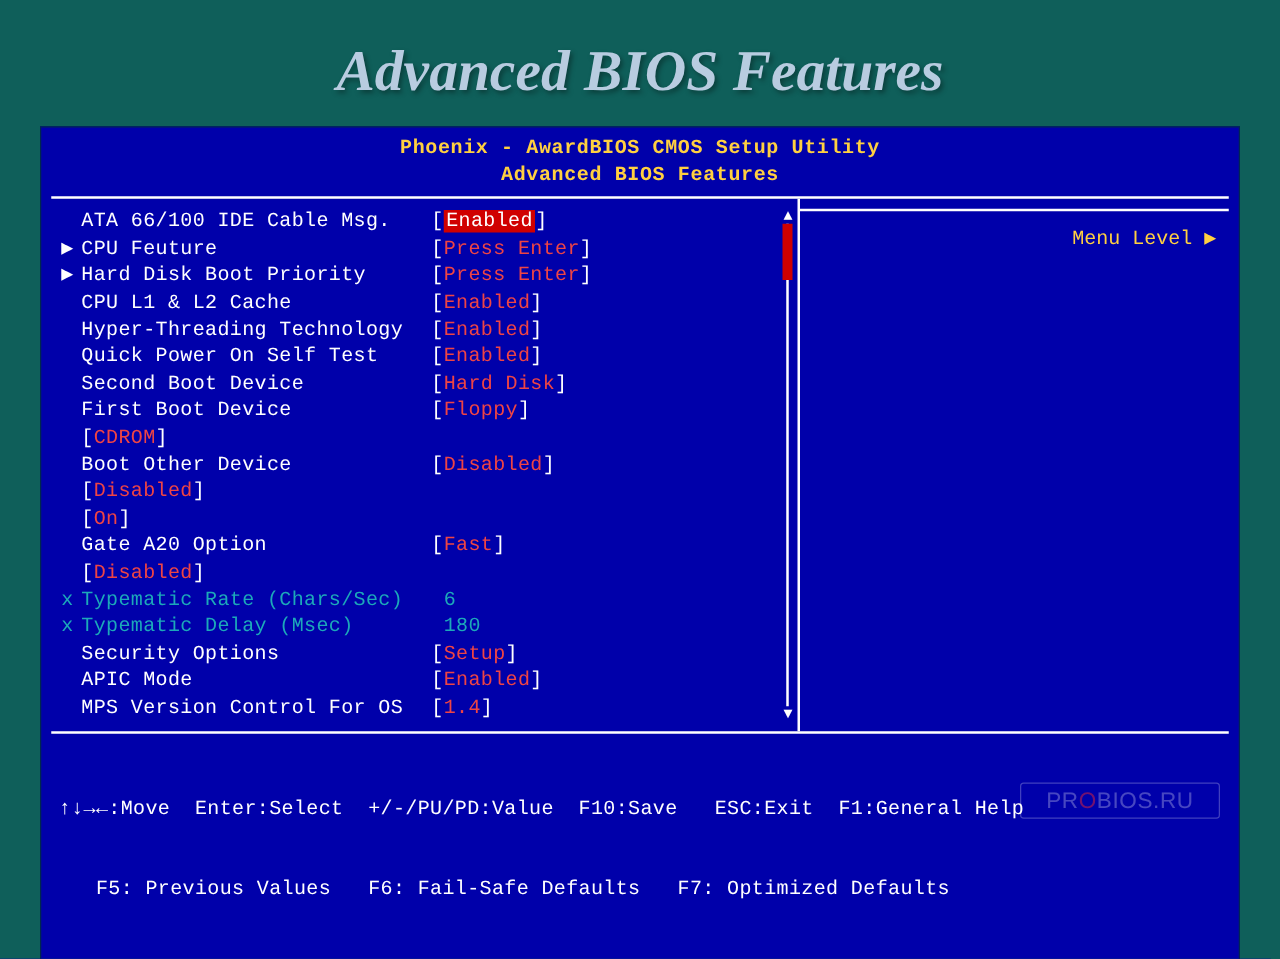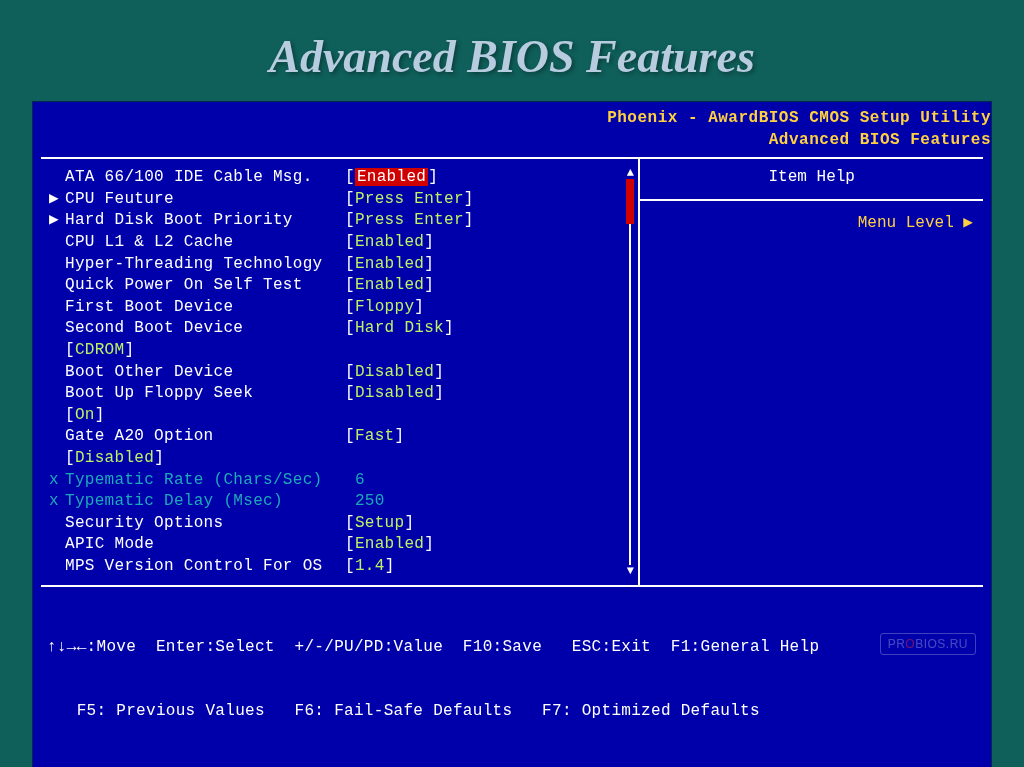--- a/index.html
+++ b/index.html
@@ -21,21 +21,21 @@
   .bios-window{
     margin:0 32px 0 32px;
     background:#0000aa;
     color:#fff;
     font-family:"Lucida Console","Courier New",monospace;
     font-size:16px;
     line-height:1.35;
     border:1px solid #002850;
   }
   .bios-header{
-    text-align:right;
+    text-align:center;
     color:#ffd040;
     padding:6px 0 6px 0;
     font-weight:bold;
     letter-spacing:0.5px;
   }
   .panels{
     display:flex;
     border-top:2px solid #fff;
     border-bottom:2px solid #fff;
     margin:0 8px;
@@ -46,21 +46,21 @@
     padding:8px 2px 8px 2px;
     position:relative;
   }
   .panel-right{
     flex:1;
     padding:8px 10px;
   }
   .row{display:flex;white-space:pre;letter-spacing:0.3px;}
   .col-marker{display:inline-block;width:22px;text-align:center;color:#fff;}
   .col-label{display:inline-block;width:280px;color:#fff;}
-  .col-val{color:#bef264;}
+  .col-val{color:#ef4444;}
   .bracket{color:#fff;}
   .selected{background:#d00000;color:#fff;padding:0 2px;}
   .row.disabled .col-marker,
   .row.disabled .col-label{color:#1ca9b9;}
   .row.disabled .col-val{color:#1ca9b9;}
   .help-title{color:#fff;text-align:center;padding-bottom:10px;}
   .help-sep{border-top:2px solid #fff;margin:0 -10px 12px -10px;}
   .help-menu{color:#ffd040;text-align:right;}
   .scroll-col{
     position:absolute;
@@ -77,23 +77,23 @@
     padding:6px 10px 10px 14px;
     white-space:pre;
     letter-spacing:0.3px;
   }
   .watermark{
     position:absolute;
     right:48px;
     bottom:112px;
     color:rgba(255,255,255,0.28);
     font-family:Arial,sans-serif;
-    font-size:12px;
+    font-size:18px;
     border:1px solid rgba(255,255,255,0.25);
-    padding:3px 7px;
+    padding:3px 20px;
     border-radius:3px;
     pointer-events:none;
     letter-spacing:0.5px;
     margin-top:36px;
   }
   .watermark b{color:rgba(255,40,40,0.45);font-weight:normal;}
 </style>
 </head>
 <body>
 
@@ -115,37 +115,36 @@
           <div class="scroll-thumb"></div>
         </div>
         <span class="scroll-arrow">▼</span>
       </div>
     <div class="row"><span class="col-marker"> </span><span class="col-label">ATA 66/100 IDE Cable Msg.</span><span><span class="bracket">[</span><span class="selected">Enabled</span><span class="bracket">]</span></span></div>
         <div class="row"><span class="col-marker">▶</span><span class="col-label">CPU Feuture</span><span><span class="bracket">[</span><span class="col-val">Press Enter</span><span class="bracket">]</span></span></div>
         <div class="row"><span class="col-marker">▶</span><span class="col-label">Hard Disk Boot Priority</span><span><span class="bracket">[</span><span class="col-val">Press Enter</span><span class="bracket">]</span></span></div>
         <div class="row"><span class="col-marker"> </span><span class="col-label">CPU L1 &amp; L2 Cache</span><span><span class="bracket">[</span><span class="col-val">Enabled</span><span class="bracket">]</span></span></div>
         <div class="row"><span class="col-marker"> </span><span class="col-label">Hyper-Threading Technology</span><span><span class="bracket">[</span><span class="col-val">Enabled</span><span class="bracket">]</span></span></div>
         <div class="row"><span class="col-marker"> </span><span class="col-label">Quick Power On Self Test</span><span><span class="bracket">[</span><span class="col-val">Enabled</span><span class="bracket">]</span></span></div>
+        <div class="row"><span class="col-marker"> </span><span class="col-label">Second Boot Device</span><span><span class="bracket">[</span><span class="col-val">Hard Disk</span><span class="bracket">]</span></span></div>
         <div class="row"><span class="col-marker"> </span><span class="col-label">First Boot Device</span><span><span class="bracket">[</span><span class="col-val">Floppy</span><span class="bracket">]</span></span></div>
-        <div class="row"><span class="col-marker"> </span><span class="col-label">Second Boot Device</span><span><span class="bracket">[</span><span class="col-val">Hard Disk</span><span class="bracket">]</span></span></div>
         <div class="row"><span class="col-marker"> </span><span><span class="bracket">[</span><span class="col-val">CDROM</span><span class="bracket">]</span></span></div>
         <div class="row"><span class="col-marker"> </span><span class="col-label">Boot Other Device</span><span><span class="bracket">[</span><span class="col-val">Disabled</span><span class="bracket">]</span></span></div>
-        <div class="row"><span class="col-marker"> </span><span class="col-label">Boot Up Floppy Seek</span><span><span class="bracket">[</span><span class="col-val">Disabled</span><span class="bracket">]</span></span></div>
+        <div class="row"><span class="col-marker"> </span><span><span class="bracket">[</span><span class="col-val">Disabled</span><span class="bracket">]</span></span></div>
         <div class="row"><span class="col-marker"> </span><span><span class="bracket">[</span><span class="col-val">On</span><span class="bracket">]</span></span></div>
         <div class="row"><span class="col-marker"> </span><span class="col-label">Gate A20 Option</span><span><span class="bracket">[</span><span class="col-val">Fast</span><span class="bracket">]</span></span></div>
         <div class="row"><span class="col-marker"> </span><span><span class="bracket">[</span><span class="col-val">Disabled</span><span class="bracket">]</span></span></div>
         <div class="row disabled"><span class="col-marker">x</span><span class="col-label">Typematic Rate (Chars/Sec)</span><span><span class="col-val"> 6</span></span></div>
-        <div class="row disabled"><span class="col-marker">x</span><span class="col-label">Typematic Delay (Msec)</span><span><span class="col-val"> 250</span></span></div>
+        <div class="row disabled"><span class="col-marker">x</span><span class="col-label">Typematic Delay (Msec)</span><span><span class="col-val"> 180</span></span></div>
         <div class="row"><span class="col-marker"> </span><span class="col-label">Security Options</span><span><span class="bracket">[</span><span class="col-val">Setup</span><span class="bracket">]</span></span></div>
         <div class="row"><span class="col-marker"> </span><span class="col-label">APIC Mode</span><span><span class="bracket">[</span><span class="col-val">Enabled</span><span class="bracket">]</span></span></div>
         <div class="row"><span class="col-marker"> </span><span class="col-label">MPS Version Control For OS</span><span><span class="bracket">[</span><span class="col-val">1.4</span><span class="bracket">]</span></span></div>
       </div>
 
     <div class="panel-right">
-      <div class="help-title">Item Help</div>
       <div class="help-sep"></div>
       <div class="help-menu">Menu Level    ▶</div>
     </div>
 
   </div>
 
   <div class="footer">
     <div>↑↓→←:Move  Enter:Select  +/-/PU/PD:Value  F10:Save   ESC:Exit  F1:General Help</div>
     <div>   F5: Previous Values   F6: Fail-Safe Defaults   F7: Optimized Defaults</div>
   </div>

